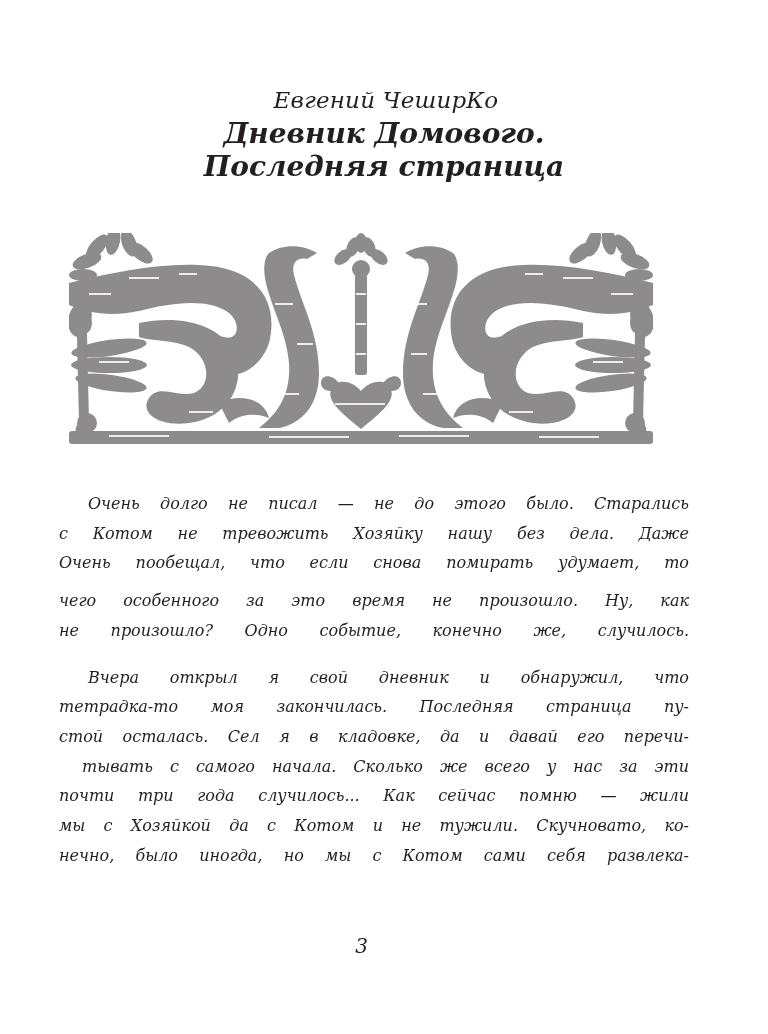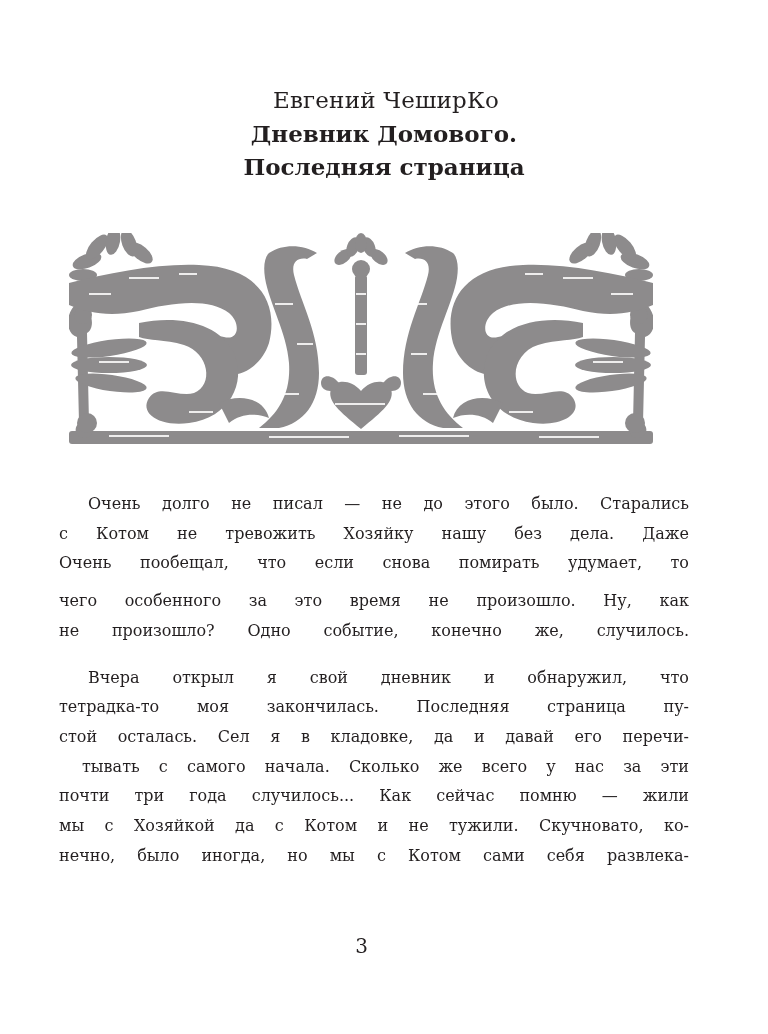--- a/index.html
+++ b/index.html
@@ -11,41 +11,41 @@
       width: 768px;
       height: 1034px;
       position: relative;
       overflow: hidden;
       color: #231f20;
       font-family: "DejaVu Serif", "Liberation Serif", serif;
     }
     .page {
       position: absolute;
       left: 0; top: 0;
-      width: 768px; height: 1034px;
+      width: 768px; height: 1034px; font-style: italic;
     }
     .header {
       position: absolute;
       top: 84px;
       left: 0;
       width: 768px;
       text-align: center;
     }
     .author {
       font-family: "DejaVu Serif", serif;
       font-size: 23px;
       font-weight: normal;
       line-height: 33px;
       letter-spacing: 0.2px;
       color: #231f20;
       margin-left: 4px;
     }
     .title-line {
       font-family: "DejaVu Serif", serif;
-      font-size: 23px;
+      font-size: 28px;
       font-weight: bold;
       line-height: 33px;
       color: #231f20;
     }
     .ornament {
       position: absolute;
       left: 69px;
       top: 233px;
       width: 584px;
       height: 213px;

